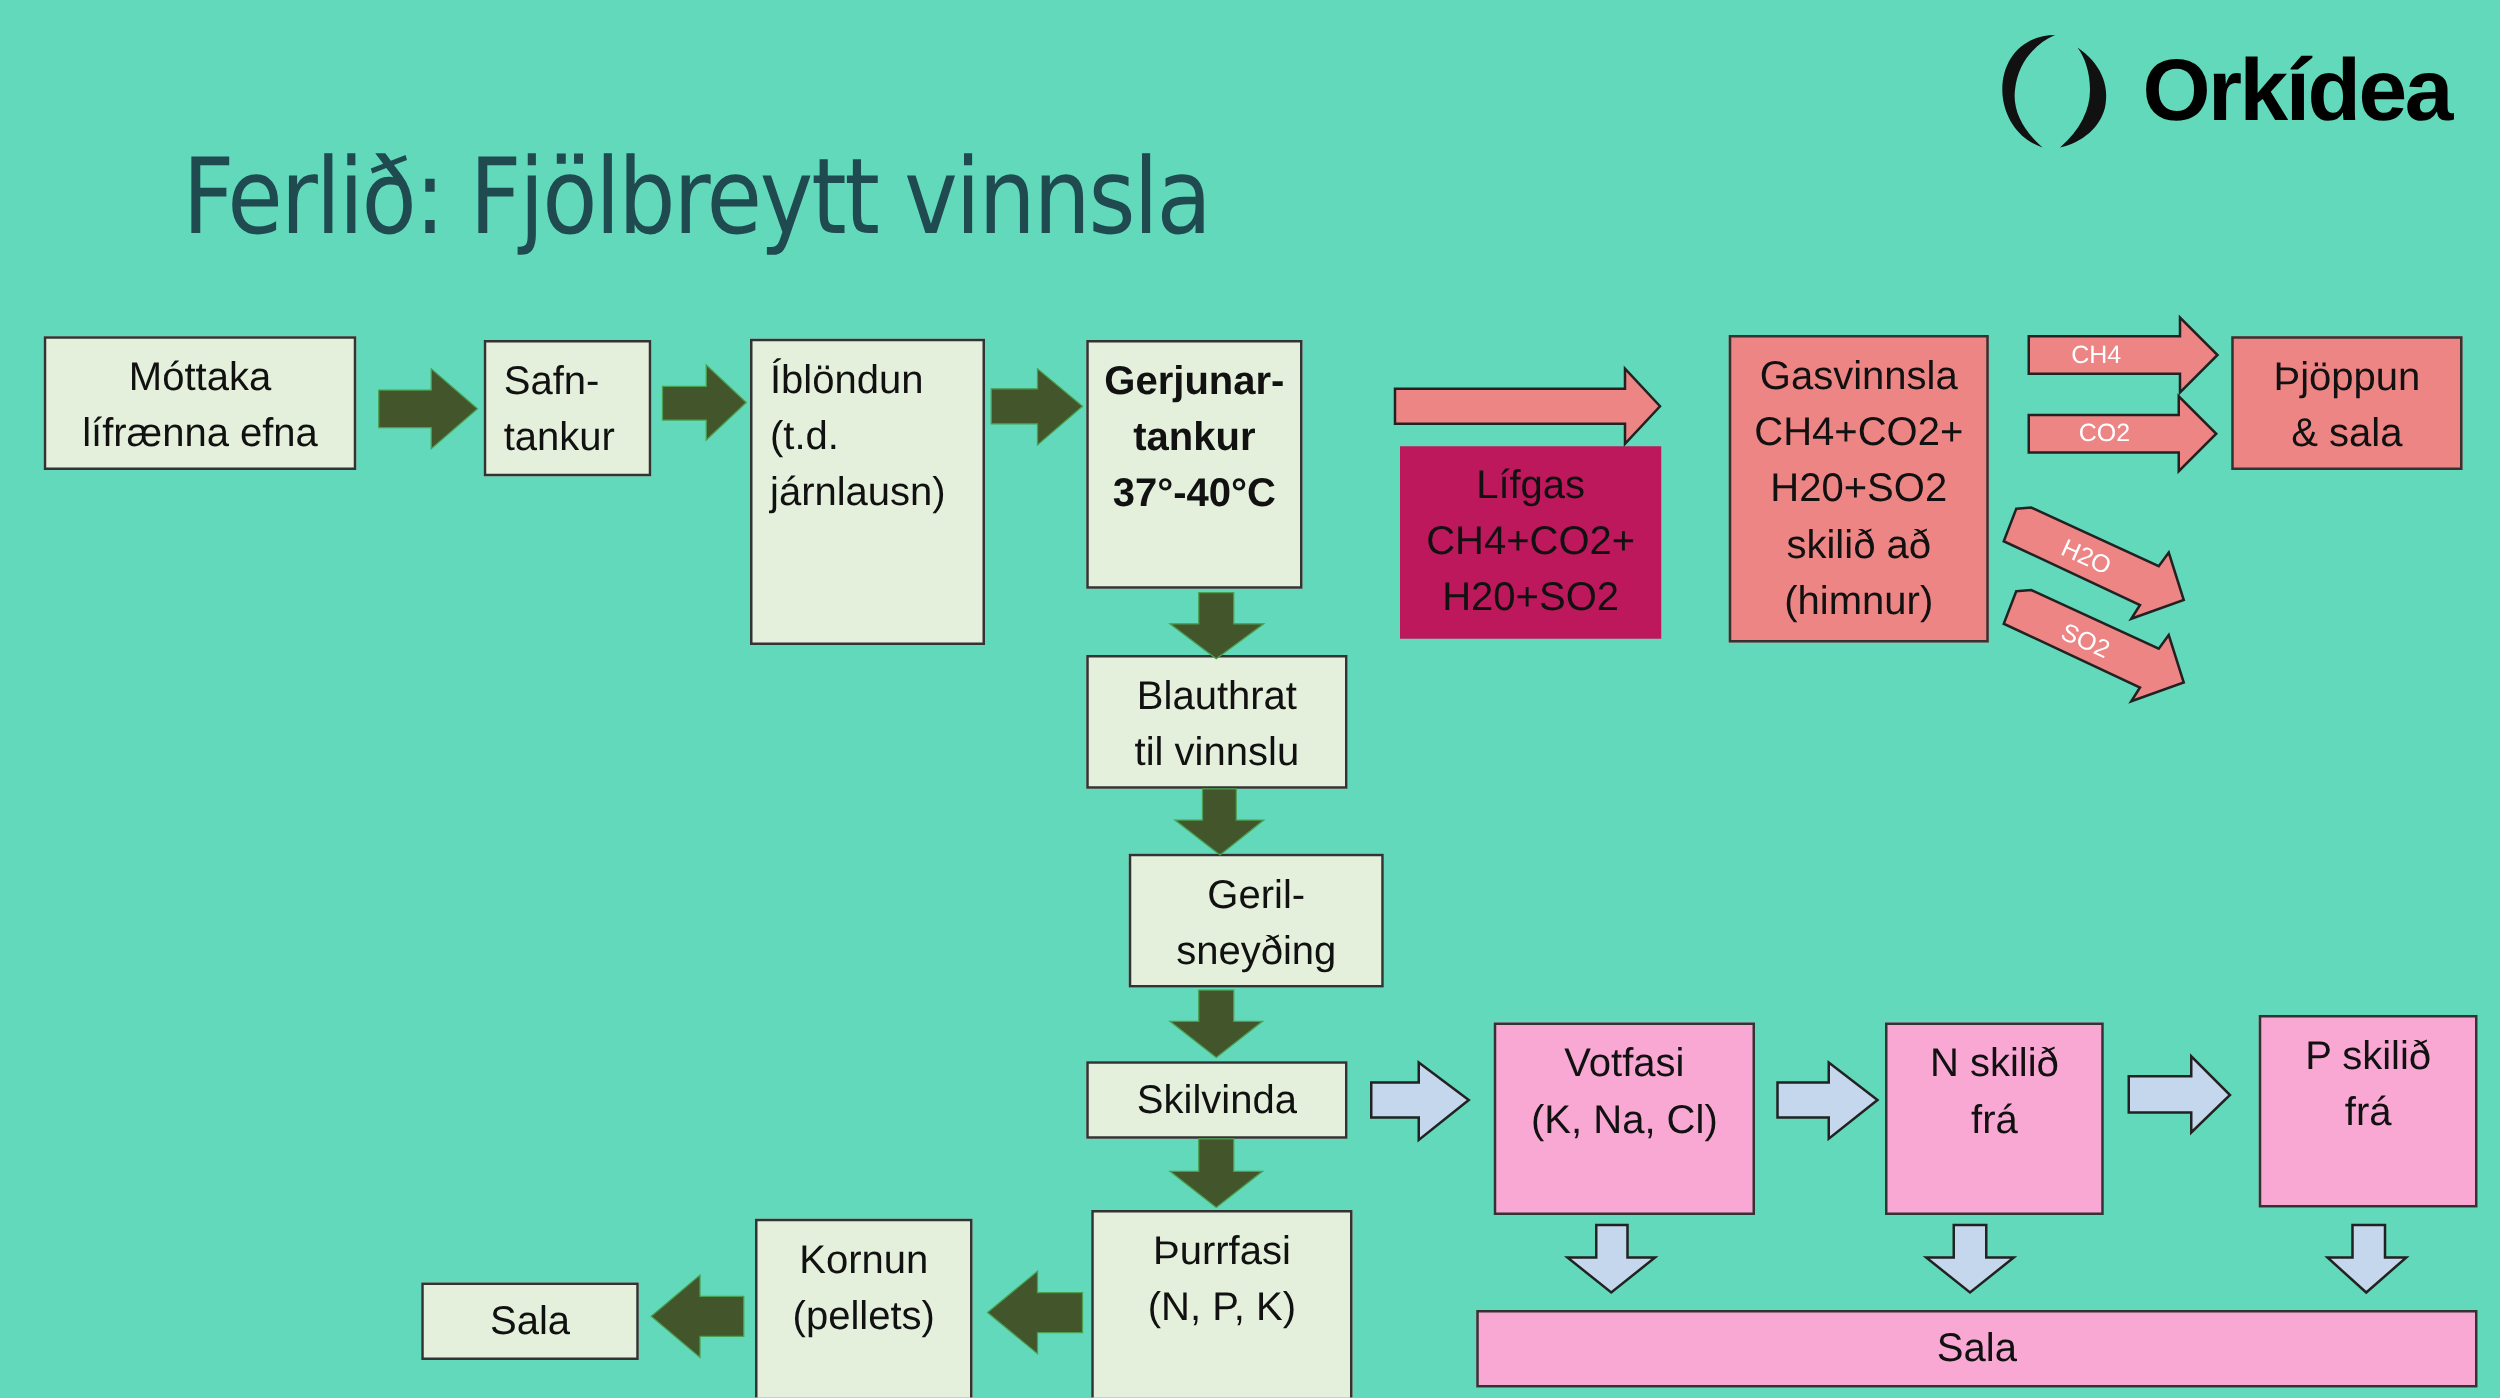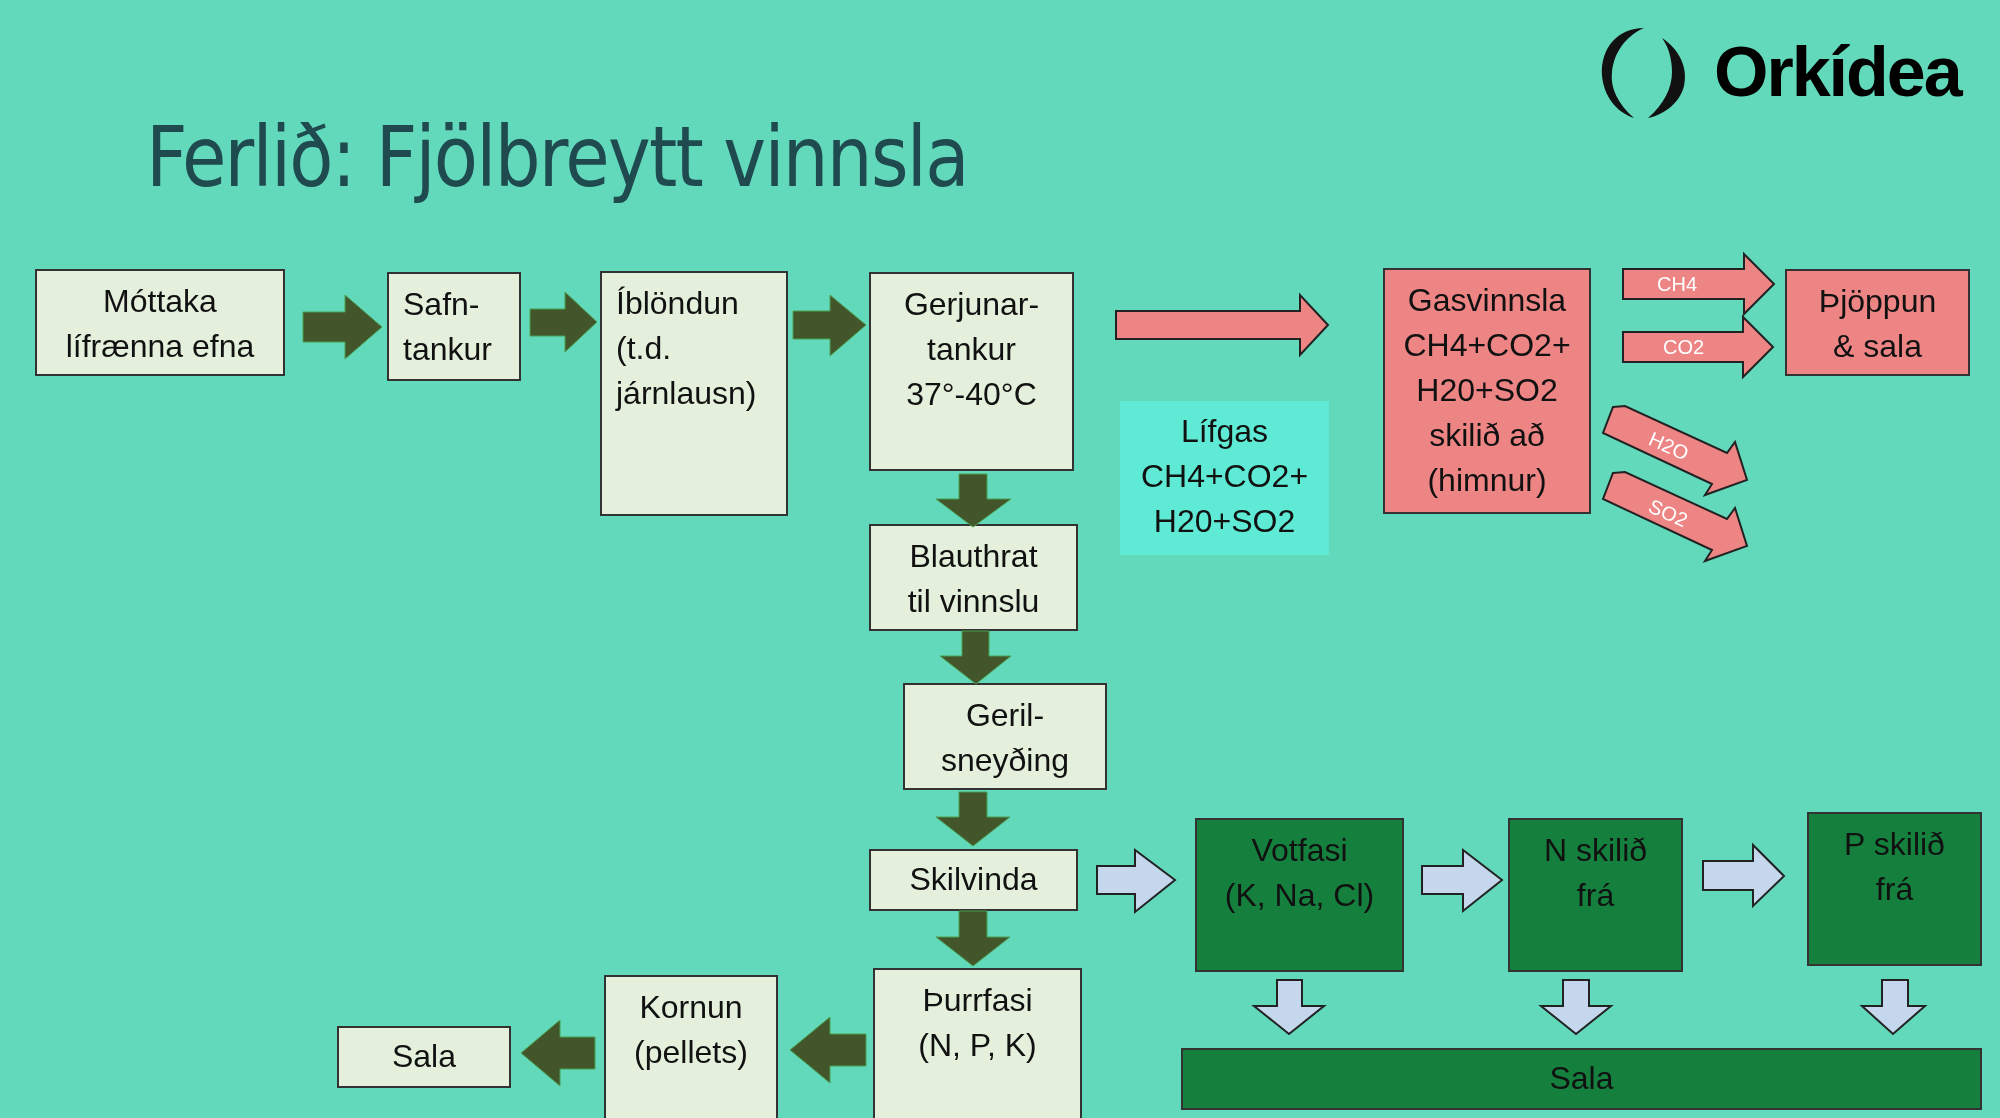--- a/index.html
+++ b/index.html
@@ -6,22 +6,22 @@
   body { width:2000px; height:1118px; background:#63d9bb; position:relative; overflow:hidden;
          font-family:"Liberation Sans", "DejaVu Sans", sans-serif; }
   .title { position:absolute; left:146px; top:108px; font-size:84px; color:#1f4a4f;
            font-family:"DejaVu Sans", sans-serif; font-weight:normal; letter-spacing:-2px; transform:scaleX(0.86); transform-origin:left top; white-space:nowrap; }
   .logo { position:absolute; left:1596px; top:24px; width:380px; height:100px; }
   .logo-text { position:absolute; left:118px; top:8px; font-size:70px; font-weight:bold; color:#000000; letter-spacing:-2px; font-family:"Liberation Sans", sans-serif; }
   .box { position:absolute; box-sizing:border-box; border:2px solid #333; font-size:32px; color:#111;
          line-height:45px; padding-top:8px; font-family:"Liberation Sans", sans-serif; white-space:pre-line; }
   .green { background:#e4f0dc; }
   .red { background:#ee8585; }
-  .blue { background:#15803d; }
-  .white { background:#5eead4; border:none;margin-top:44px; }
+  .blue { background:#f9a8d4; }
+  .white { background:#be185d; border:none; }
   .center { text-align:center; }
   .left { text-align:left; padding-left:14px; }
   svg.arrows { position:absolute; left:0; top:0; width:2000px; height:1118px; pointer-events:none; }
   svg.arrows * { pointer-events:auto; }
   .alabel { position:absolute; color:#fff; font-size:20px; font-family:"Liberation Sans", sans-serif; }
 </style>
 </head>
 <body>
 
 <div class="title">Ferlið: Fjölbreytt vinnsla</div>
@@ -34,21 +34,21 @@
   <span class="logo-text">Orkídea</span>
 </div>
 
 <div class="box green center" style="left:35px;top:269px;width:250px;height:107px;">Móttaka
 lífrænna efna</div>
 <div class="box green left" style="left:387px;top:272px;width:134px;height:109px;">Safn-
 tankur</div>
 <div class="box green left" style="left:600px;top:271px;width:188px;height:245px;">Íblöndun
 (t.d.
 járnlausn)</div>
-<div class="box green center" style="left:869px;top:272px;width:205px;height:199px;">Gerjunar-
+<div class="box green center" style="left:869px;top:272px;width:173px;height:199px;font-weight:bold;">Gerjunar-
 tankur
 37°-40°C</div>
 
 <div class="box white center" style="left:1120px;top:357px;width:209px;height:154px;">Lífgas
 CH4+CO2+
 H20+SO2</div>
 <div class="box red center" style="left:1383px;top:268px;width:208px;height:246px;">Gasvinnsla
 CH4+CO2+
 H20+SO2
 skilið að

